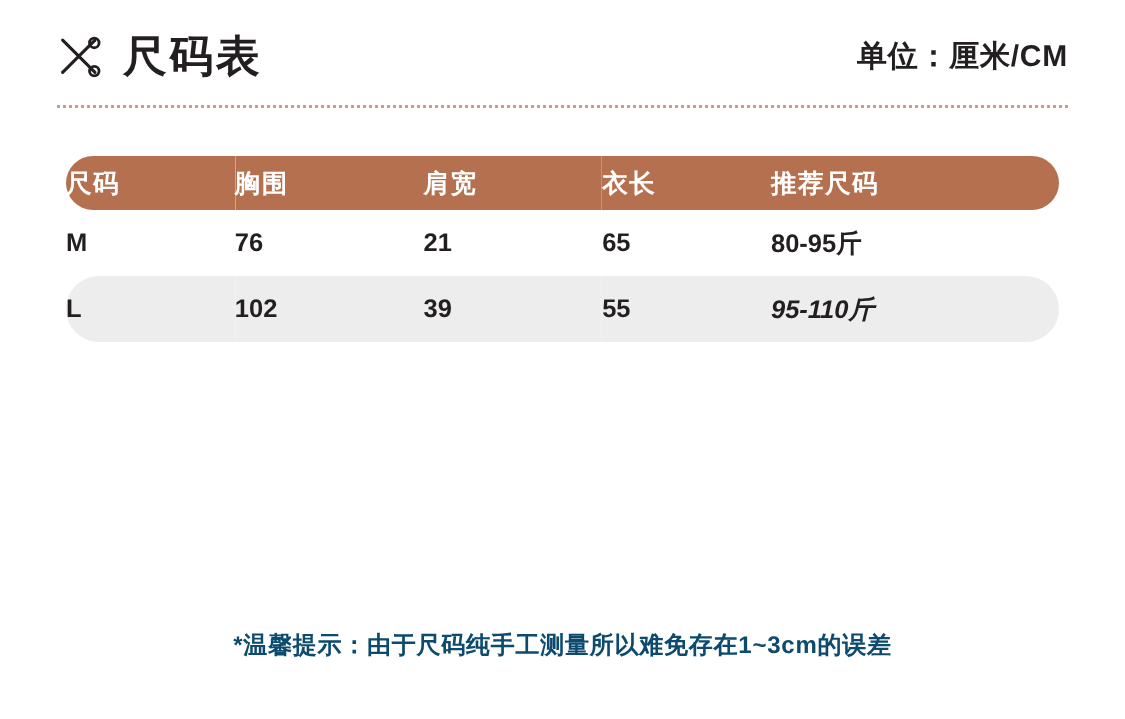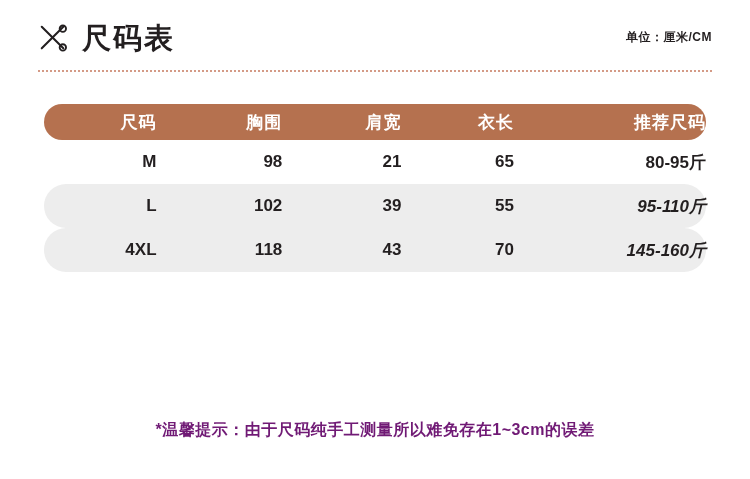--- a/index.html
+++ b/index.html
@@ -41,21 +41,21 @@
   }
   .title {
     font-size: 29px;
     font-weight: bold;
     letter-spacing: 2px;
     line-height: 1;
     color: #231f20;
   }
   .unit {
     margin-left: auto;
-    font-size: 12px;
+    font-size: 20px;
     font-weight: bold;
     color: #231f20;
     letter-spacing: 0.5px;
     padding-bottom: 2px;
   }
 
   
   .divider {
     position: absolute;
     top: 68px;
@@ -72,21 +72,21 @@
     left: 44px;
     right: 44px;
   }
   table.size-table {
     width: 100%;
     border-collapse: collapse;
     table-layout: fixed;
   }
   table.size-table th,
   table.size-table td {
-    text-align: right;
+    text-align: left;
     vertical-align: middle;
     font-size: 17px;
     font-weight: bold;
     padding: 0;
     height: 36px;
   }
   thead tr {
     background: #b5714f;
   }
   thead th {
@@ -132,21 +132,21 @@
   
   .note {
     position: absolute;
     left: 0;
     right: 0;
     top: 420px;
     text-align: center;
     font-size: 16px;
     font-weight: bold;
     letter-spacing: 0.5px;
-    color: #701a75;
+    color: #0c4a6e;
   }
 </style>
 </head>
 <body>
 
 <div class="page">
 
   <div class="header">
     <svg class="scissors-icon" viewBox="0 0 32 32">
       <line x1="4" y1="4" x2="27" y2="27" stroke="#231f20" stroke-width="2.2" stroke-linecap="round"></line>
@@ -174,38 +174,31 @@
           <th>尺码</th>
           <th>胸围</th>
           <th>肩宽</th>
           <th>衣长</th>
           <th>推荐尺码</th>
         </tr>
       </thead>
       <tbody>
         <tr>
           <td>M</td>
-          <td>98</td>
+          <td>76</td>
           <td>21</td>
           <td>65</td>
           <td>80-95斤</td>
         </tr>
         <tr class="alt">
           <td>L</td>
           <td>102</td>
           <td>39</td>
           <td>55</td>
           <td>95-110斤</td>
         </tr>
-        <tr class="alt">
-          <td>4XL</td>
-          <td>118</td>
-          <td>43</td>
-          <td>70</td>
-          <td>145-160斤</td>
-        </tr>
       </tbody>
     </table>
   </div>
 
   <div class="note">*温馨提示：由于尺码纯手工测量所以难免存在1~3cm的误差</div>
 
 </div>
 
 </body></html>

